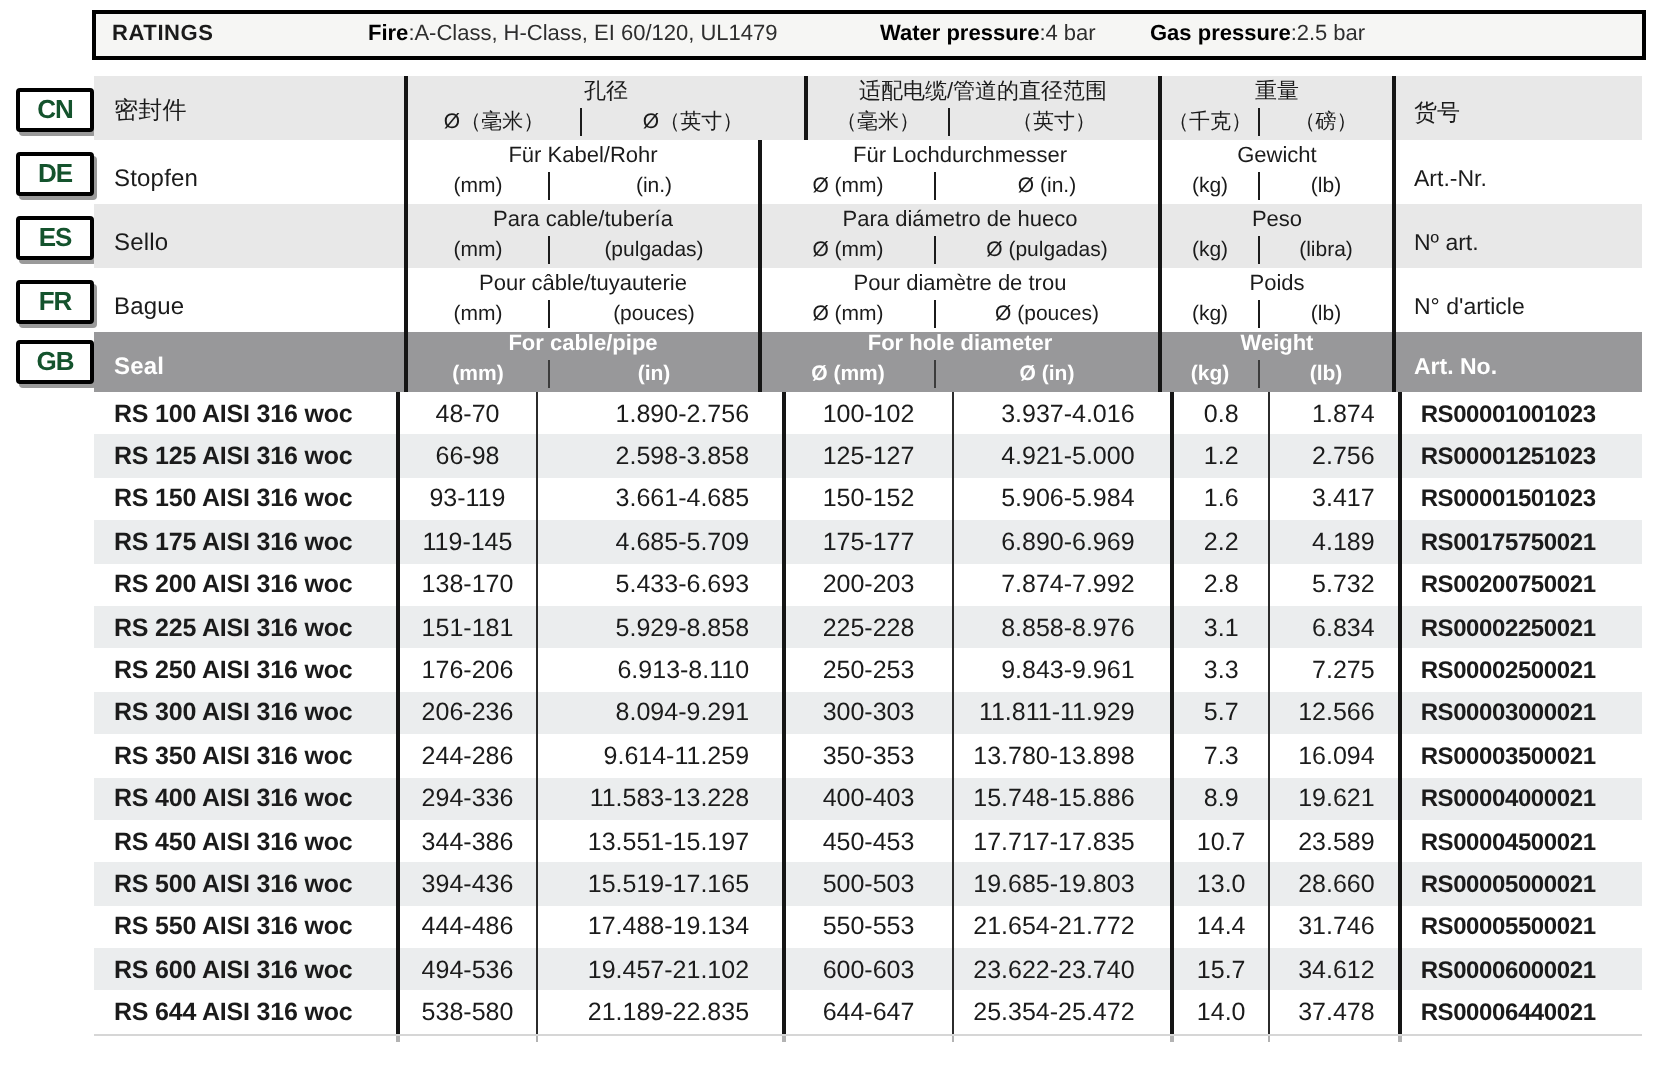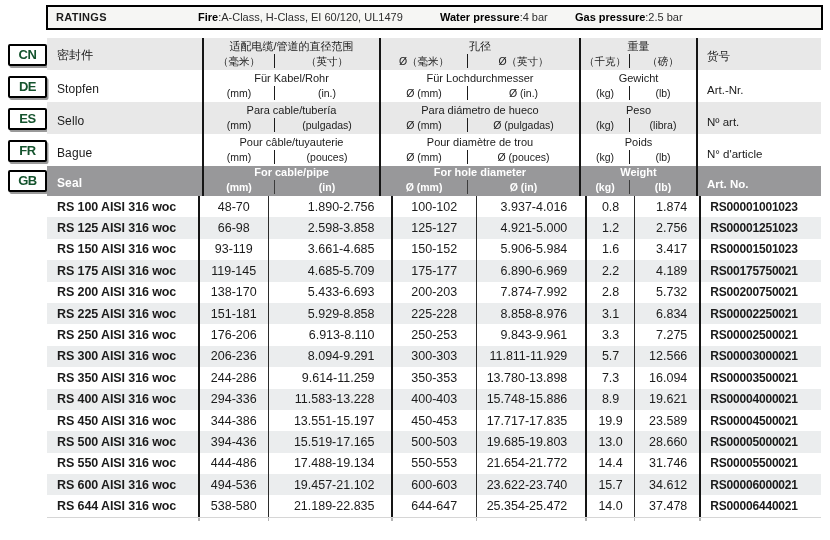--- a/index.html
+++ b/index.html
@@ -15,21 +15,21 @@
     position: absolute; left: 46px; top: 5px;
     width: 777px; height: 25px;
     background: #f6f6f4;
     border: 2px solid #000;
   }
   .ratings-bar span { position: absolute; top: 0; line-height: 21px; font-size: 11px; white-space: nowrap; }
   .r-title { left: 8px; font-weight: bold; letter-spacing: .3px; }
   .spec b { font-weight: bold; color: #000; }
   .spec .v { color: #2e2e2e; margin-left: 3px; }
   .spec .colon { color: #2e2e2e; }
-  .spec-0 { left: 150px; } .spec-1 { left: 392px; } .spec-2 { left: 527px; }
+  .spec-0 { left: 136px; } .spec-1 { left: 392px; } .spec-2 { left: 527px; }
   .spec { position: absolute; }
   
   .badge {
     position: absolute; left: 8px; width: 39px; height: 22px;
     background: #fff; border: 2px solid #000; border-radius: 2px;
     box-shadow: 1.5px 2px 0 #9a9a9a;
     font-weight: bold; font-size: 13px; letter-spacing: -0.5px;
     text-align: center; line-height: 18px; color: #14532d;
   }
   
@@ -80,32 +80,32 @@
     <div class="badge" style="top: 44px;">CN</div>
     <div class="badge" style="top: 76px;">DE</div>
     <div class="badge" style="top: 108px;">ES</div>
     <div class="badge" style="top: 140px;">FR</div>
     <div class="badge" style="top: 170px;">GB</div>
   </div>
 
 <div class="table">
     <div class="hrow shade">
       <div class="hc c1">密封件</div>
+      <div class="hc grp g-hole">
+        <div class="gtitle">孔径</div>
+        <div class="gunits">
+          <span class="u1">Ø（毫米）</span>
+          <span class="u2">Ø（英寸）</span>
+        </div>
+      </div>
       <div class="hc grp g-cable">
         <div class="gtitle">适配电缆/管道的直径范围</div>
         <div class="gunits">
           <span class="u1">（毫米）</span>
           <span class="u2">（英寸）</span>
-        </div>
-      </div>
-      <div class="hc grp g-hole">
-        <div class="gtitle">孔径</div>
-        <div class="gunits">
-          <span class="u1">Ø（毫米）</span>
-          <span class="u2">Ø（英寸）</span>
         </div>
       </div>
       <div class="hc grp g-weight">
         <div class="gtitle">重量</div>
         <div class="gunits">
           <span class="u1">（千克）</span>
           <span class="u2">（磅）</span>
         </div>
       </div>
       <div class="hc c8">货号</div>
@@ -309,21 +309,21 @@
       <div class="dc d6">8.9</div>
       <div class="dc d7">19.621</div>
       <div class="dc d8">RS00004000021</div>
     </div>
     <div class="drow">
       <div class="dc d1">RS 450 AISI 316 woc</div>
       <div class="dc d2">344-386</div>
       <div class="dc d3">13.551-15.197</div>
       <div class="dc d4">450-453</div>
       <div class="dc d5">17.717-17.835</div>
-      <div class="dc d6">19.9</div>
+      <div class="dc d6">10.7</div>
       <div class="dc d7">23.589</div>
       <div class="dc d8">RS00004500021</div>
     </div>
     <div class="drow alt">
       <div class="dc d1">RS 500 AISI 316 woc</div>
       <div class="dc d2">394-436</div>
       <div class="dc d3">15.519-17.165</div>
       <div class="dc d4">500-503</div>
       <div class="dc d5">19.685-19.803</div>
       <div class="dc d6">13.0</div>

